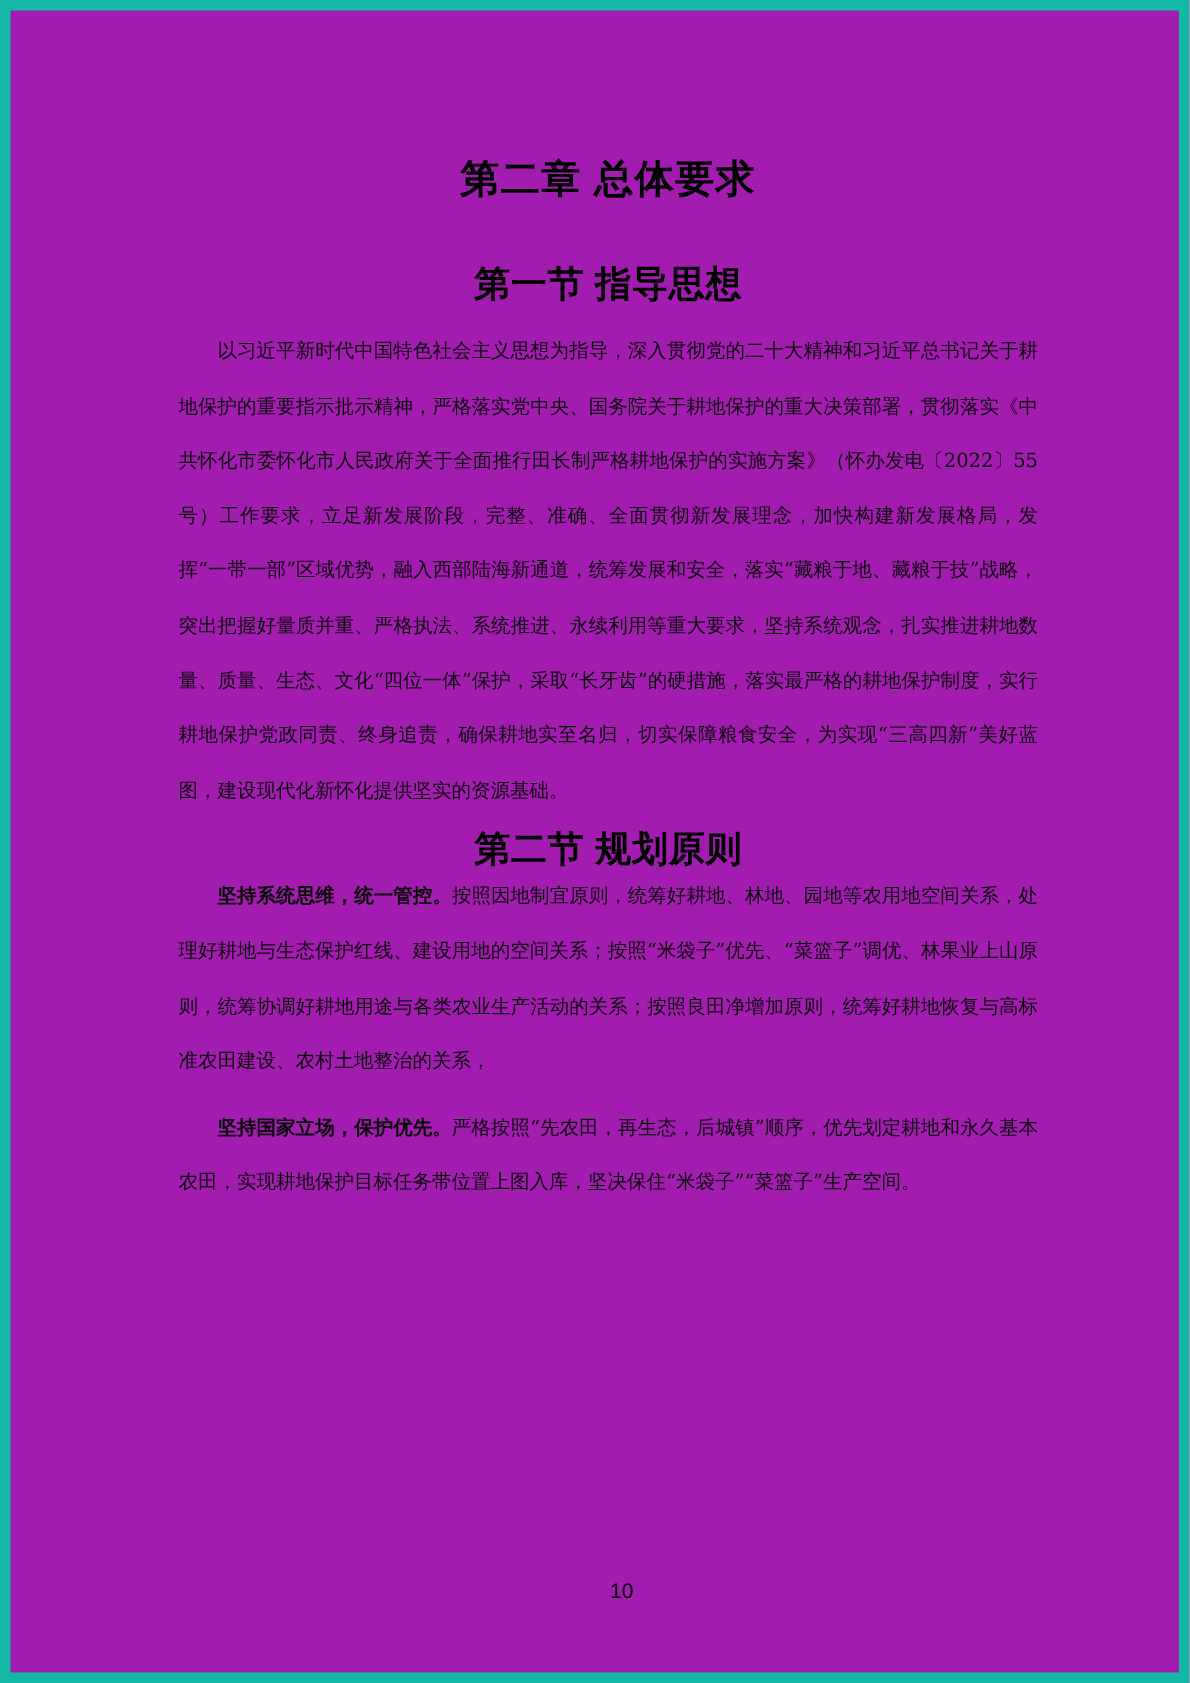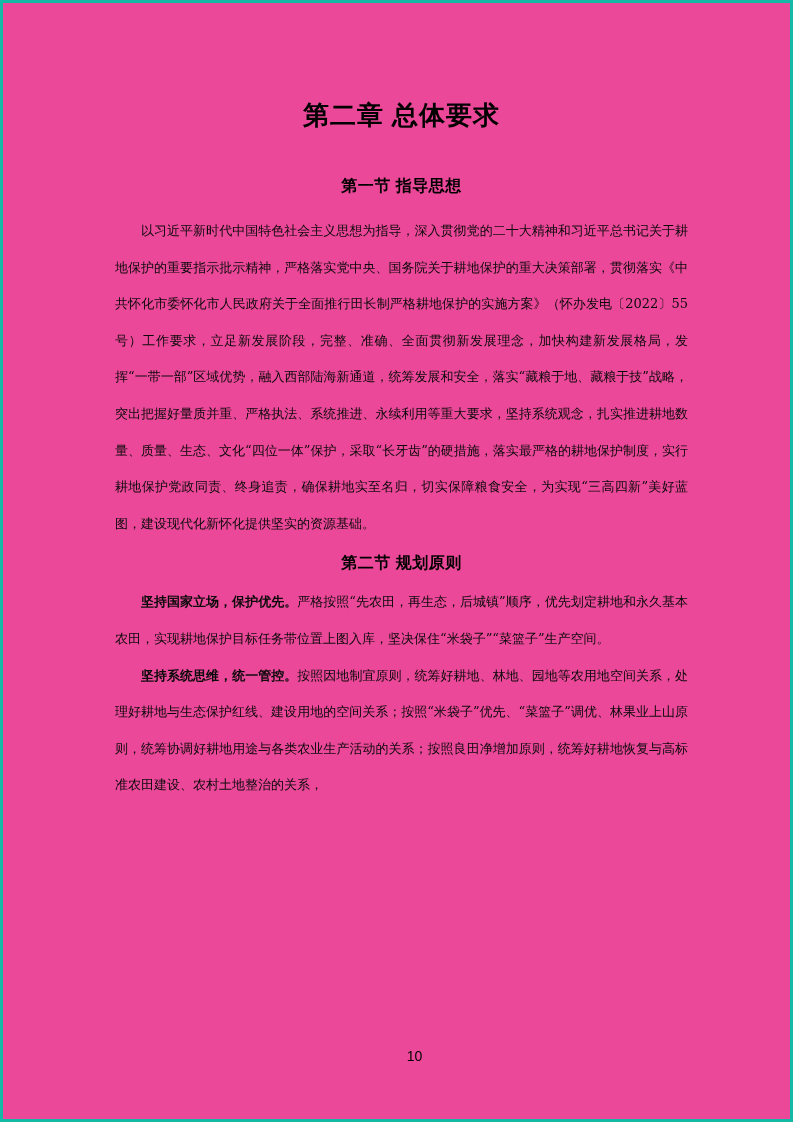--- a/index.html
+++ b/index.html
@@ -5,23 +5,23 @@
   html, body {
     margin: 0;
     padding: 0;
     background: #e8e8e8;
   }
   .page {
     position: relative;
     width: 793px;
     height: 1122px;
     margin: 0 auto;
-    background: #ec4899;
+    background: #a21caf;
     box-sizing: border-box;
-    border: 3px solid #14b8a6;
+    border: 7px solid #14b8a6;
     overflow: hidden;
     color: #000000;
     font-family: "DejaVu Serif", "Liberation Serif", serif;
   }
   .content {
     position: absolute;
     left: 112px;
     top: 0;
     width: 573px;
   }
@@ -32,21 +32,21 @@
     font-weight: bold;
     font-size: 26px;
     line-height: 32px;
     letter-spacing: 1px;
     color: #000000;
   }
   .section-heading {
     text-align: center;
     font-family: "Liberation Sans", "DejaVu Sans", sans-serif;
     font-weight: bold;
-    font-size: 16px;
+    font-size: 24px;
     line-height: 26px;
     letter-spacing: 0.5px;
     color: #000000;
   }
   .section-heading.first {
     margin: 42px 0 0 0;
   }
   .section-heading.second {
     margin: 8px 0 0 0;
     text-align: center;
@@ -88,20 +88,20 @@
   <div class="content">
 
     <h1 class="chapter-title">第二章 总体要求</h1>
 
     <h2 class="section-heading first">第一节 指导思想</h2>
 
     <p class="body-para lead-in-first"><span>以习近平新时代中国特色社会主义思想为指导，深入贯彻党的二十大精神和习近平总书记关于耕地保护的重要指示批示精神，严格落实党中央、国务院关于耕地保护的重大决策部署，贯彻落实《中共怀化市委怀化市人民政府关于全面推行田长制严格耕地保护的实施方案》（怀办发电〔2022〕55号）工作要求，立足新发展阶段，完整、准确、全面贯彻新发展理念，加快构建新发展格局，发挥“一带一部”区域优势，融入西部陆海新通道，统筹发展和安全，落实“藏粮于地、藏粮于技”战略，突出把握好量质并重、严格执法、系统推进、永续利用等重大要求，坚持系统观念，扎实推进耕地数量、质量、生态、文化“四位一体”保护，采取“长牙齿”的硬措施，落实最严格的耕地保护制度，实行耕地保护党政同责、终身追责，确保耕地实至名归，切实保障粮食安全，为实现“三高四新”美好蓝图，建设现代化新怀化提供坚实的资源基础。</span></p>
 
     <h2 class="section-heading second">第二节 规划原则</h2>
 
+    <p class="body-para"><span class="para-lead">坚持系统思维，统一管控。</span><span>按照因地制宜原则，统筹好耕地、林地、园地等农用地空间关系，处理好耕地与生态保护红线、建设用地的空间关系；按照“米袋子”优先、“菜篮子”调优、林果业上山原则，统筹协调好耕地用途与各类农业生产活动的关系；按照良田净增加原则，统筹好耕地恢复与高标准农田建设、农村土地整治的关系，</span></p>
+
     <p class="body-para after-heading"><span class="para-lead">坚持国家立场，保护优先。</span><span>严格按照“先农田，再生态，后城镇”顺序，优先划定耕地和永久基本农田，实现耕地保护目标任务带位置上图入库，坚决保住“米袋子”“菜篮子”生产空间。</span></p>
-
-    <p class="body-para"><span class="para-lead">坚持系统思维，统一管控。</span><span>按照因地制宜原则，统筹好耕地、林地、园地等农用地空间关系，处理好耕地与生态保护红线、建设用地的空间关系；按照“米袋子”优先、“菜篮子”调优、林果业上山原则，统筹协调好耕地用途与各类农业生产活动的关系；按照良田净增加原则，统筹好耕地恢复与高标准农田建设、农村土地整治的关系，</span></p>
 
   </div>
 
   <div class="page-number">10</div>
 </div>
 
 </body></html>

